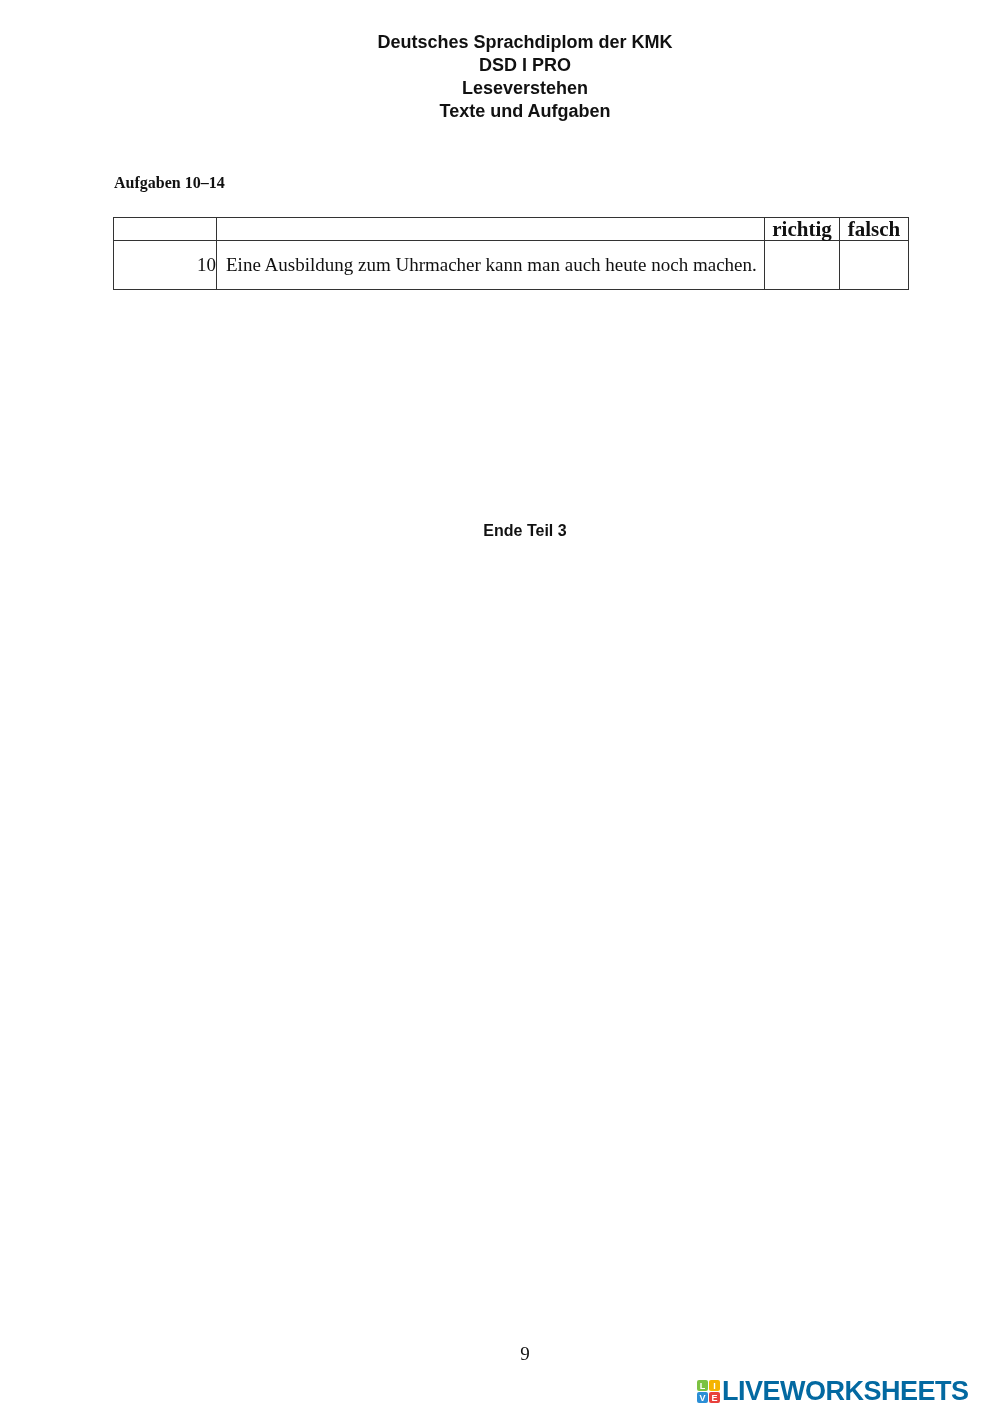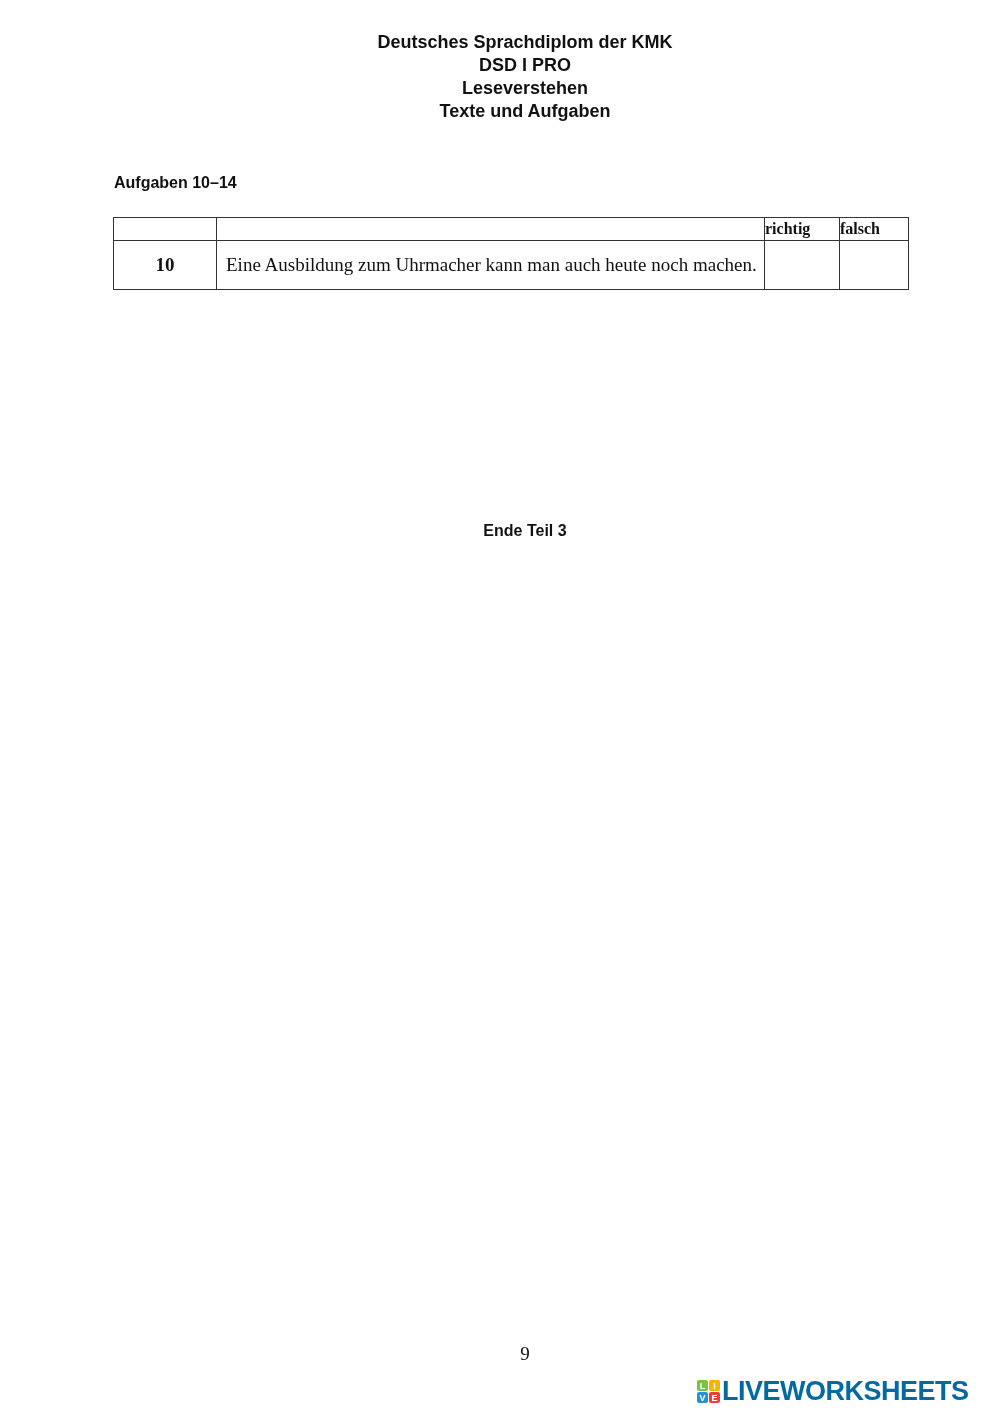--- a/index.html
+++ b/index.html
@@ -1,28 +1,28 @@
 <!DOCTYPE html>
 <html><head>
 <meta charset="utf-8">
 <style>
   html, body { margin: 0; padding: 0; background: #ffffff; }
   body { width: 1000px; height: 1413px; position: relative; overflow: hidden; color: #111; }
   .header { position: absolute; top: 31px; left: 0; width: 1050px; text-align: center;
     font-family: "Liberation Sans", sans-serif; font-weight: bold; font-size: 18px; line-height: 23px; }
   .section-title { position: absolute; top: 174px; left: 114px;
-    font-family: Liberation Sans, sans-serif; font-weight: bold; font-size: 16px; }
+    font-family: Liberation Serif, serif; font-weight: bold; font-size: 16px; }
   table.tasks { position: absolute; top: 217px; left: 113px; border-collapse: collapse;
     font-family: "Liberation Serif", serif; font-size: 19px; }
   table.tasks td { border: 1.5px solid #333; padding: 0; }
   table.tasks tr.head td { height: 22px; }
-  table.tasks tr.head td.colhead { font-weight: bold; text-align: left; font-size: 16px; line-height: 20px; }
+  table.tasks tr.head td.colhead { font-weight: bold; text-align: center; font-size: 21px; line-height: 20px; }
   table.tasks tr.row td { height: 46px; }
   table.tasks tr.row.first td { height: 48px; }
-  td.num { width: 102px; text-align: center; font-weight: bold; }
+  td.num { width: 102px; text-align: right; font-weight: normal; }
   td.stmt { width: 538px; padding-left: 9px !important; line-height: 22px; }
   td.ans { width: 74px; }
   td.ans.r { width: 74px; }
   td.ans.f { width: 68px; }
   .ende { position: absolute; top: 522px; left: 0; width: 1050px; text-align: center;
     font-family: "Liberation Sans", sans-serif; font-weight: bold; font-size: 16px; }
   .page-num { position: absolute; top: 1343px; left: 0; width: 1050px; text-align: center;
     font-family: "Liberation Serif", serif; font-size: 19px; }
   .logo { position: absolute; top: 1378px; left: 697px; display: flex; align-items: center; }
   .logo-grid { display: grid; grid-template-columns: 11px 11px; grid-template-rows: 11px 11px; gap: 1px; margin-right: 2px; }

